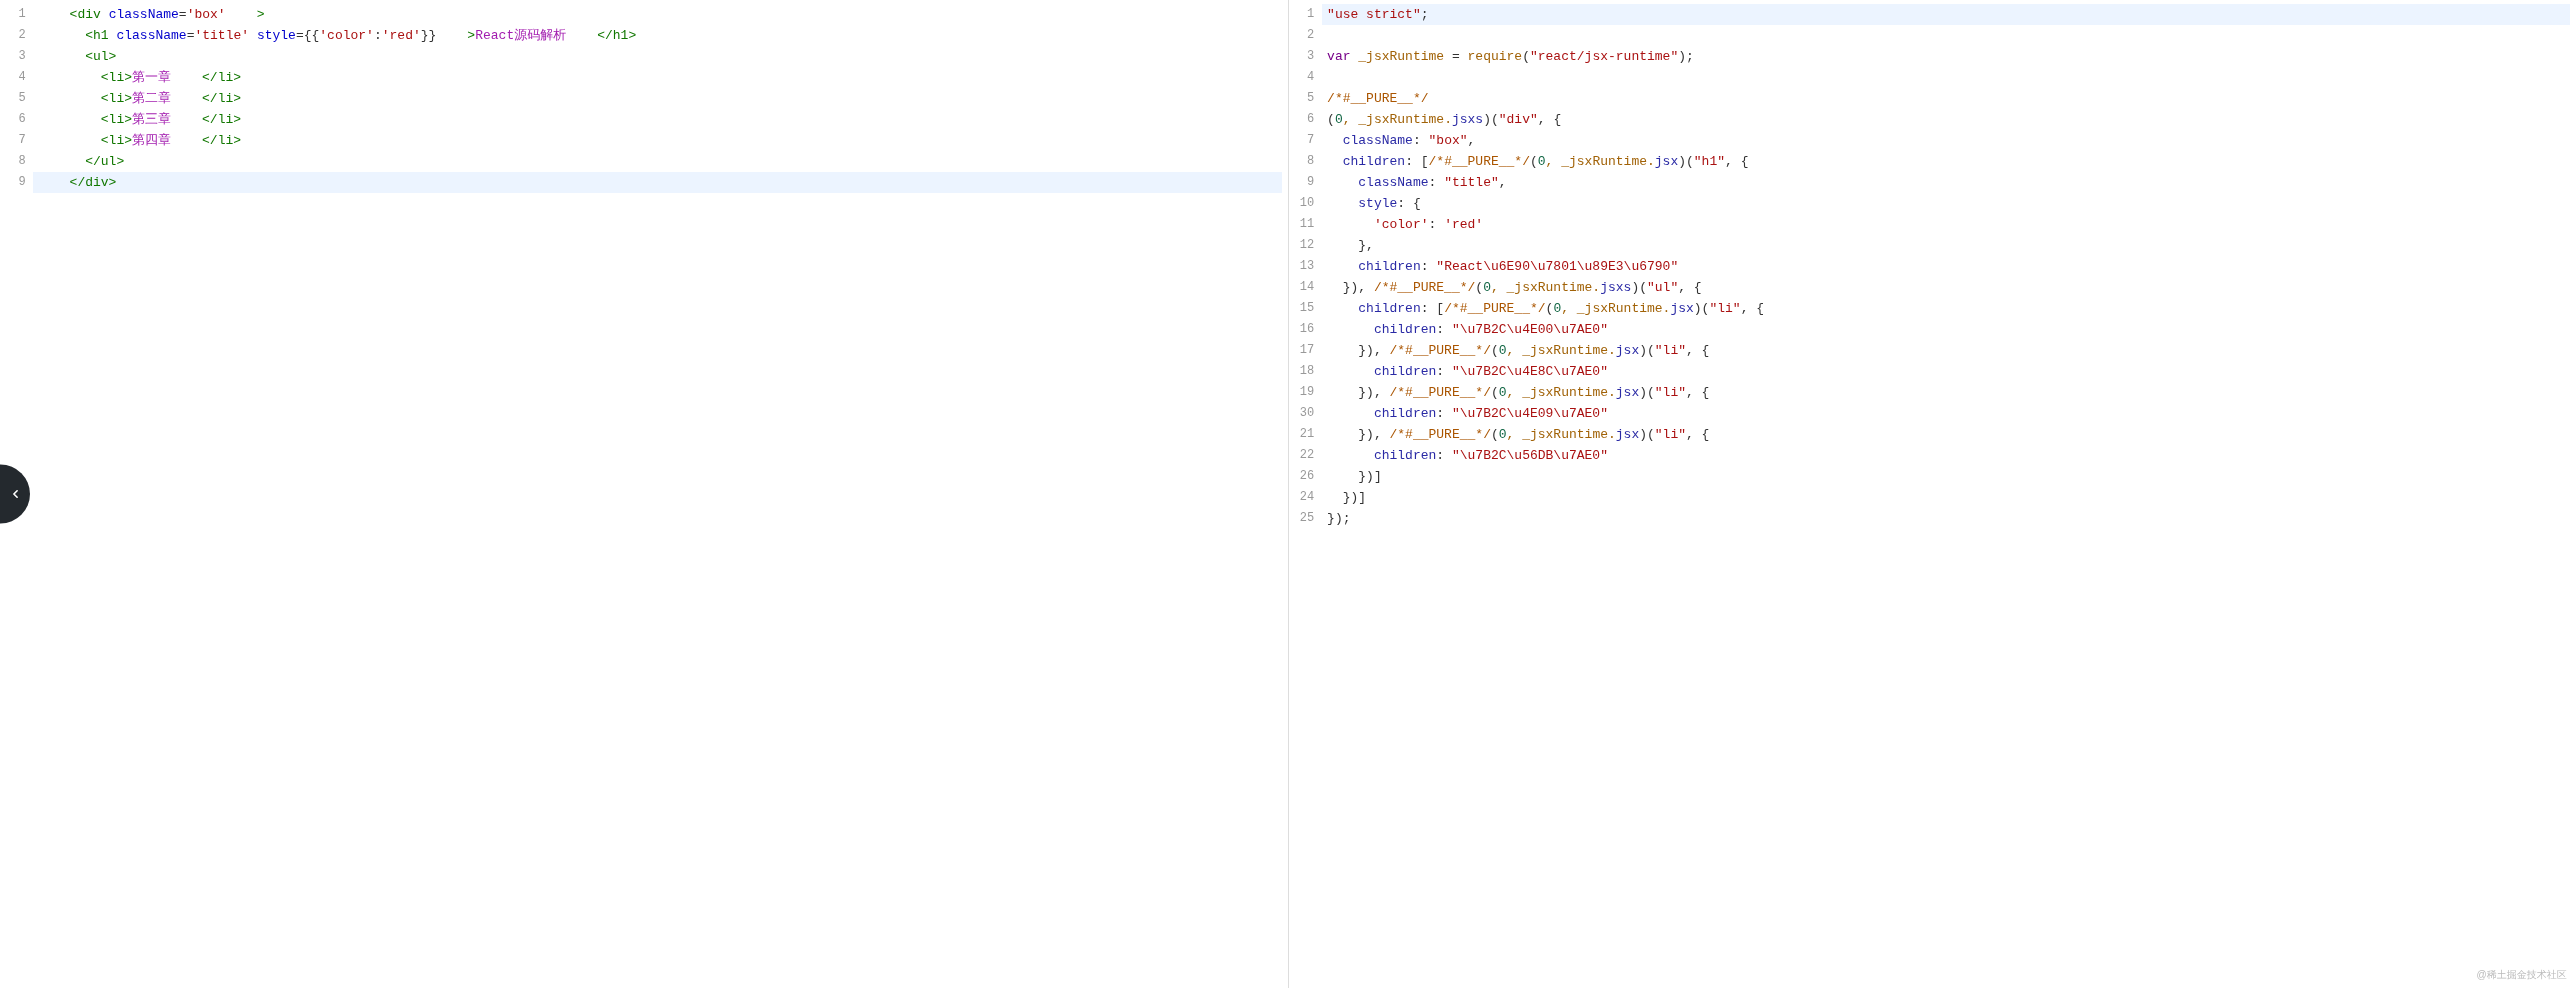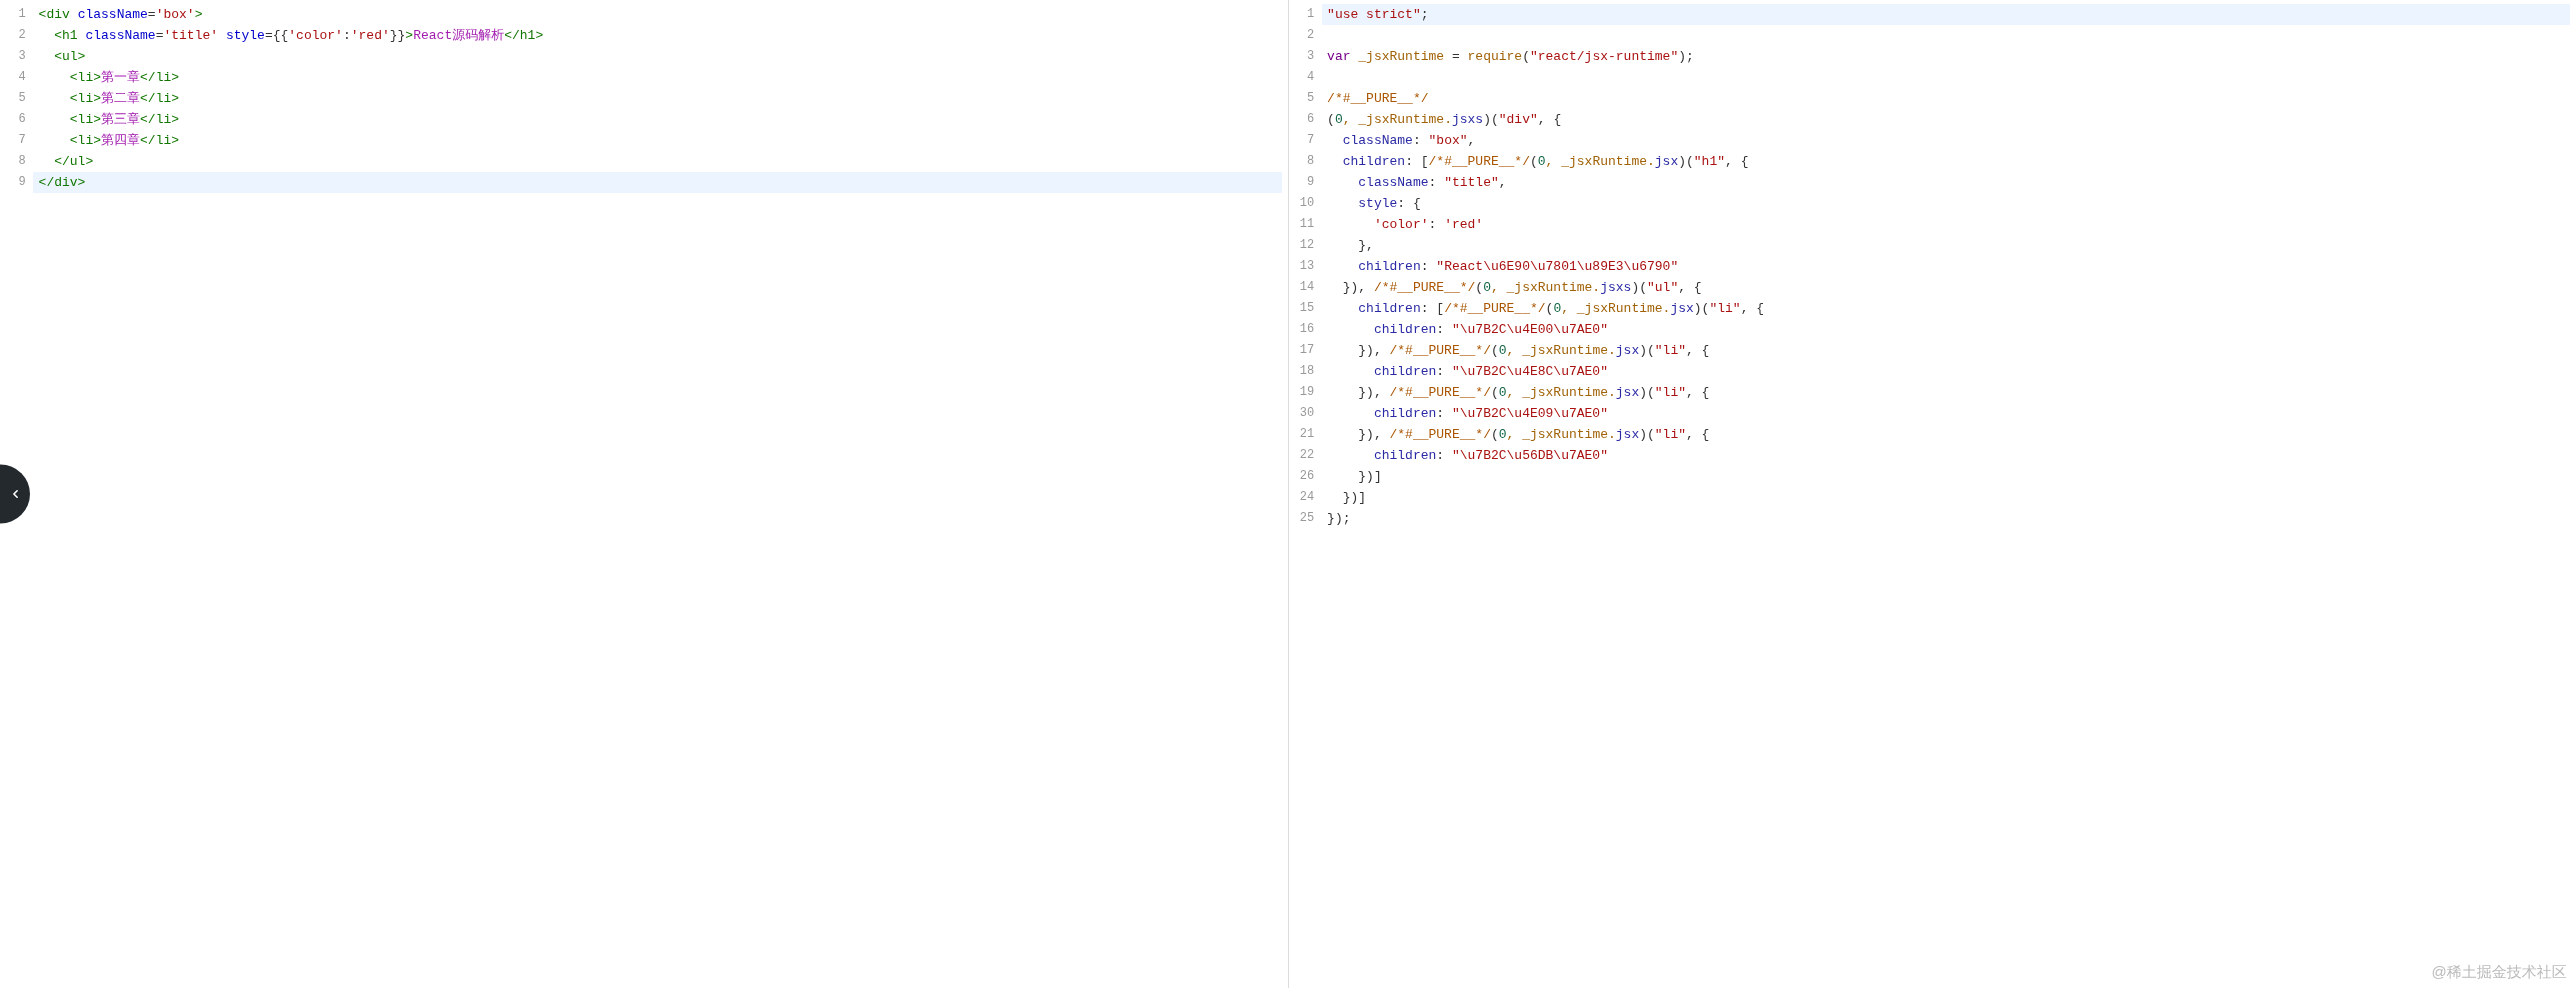--- a/index.html
+++ b/index.html
@@ -32,21 +32,21 @@
 }
 .gutter div { padding-right: 7.4px; }
 .code {
   margin-left: 33px;
   padding: 3.7px 5.6px;
   line-height: 21px;
   white-space: pre;
 }
 .line { min-height: 21px; }
 .line.hl { background: #ecf4ff; margin-left: -39px; padding-left: 39px; }
-.tag { color: #117700; }
+.tag { color: #117700; margin-left: 31px; }
 .attr-name { color: #0000cc; }
 .attr-val { color: #aa1111; }
 .punct { color: #333; }
 .plain { color: #a21caf; }
 .kw { color: #770088; }
 .str { color: #aa1111; }
 .num { color: #116644; }
 .ident { color: #a16207; }
 .prop { color: #2a2aa5; }
 .comment { color: #aa5500; text-align: right; }
@@ -66,21 +66,21 @@
   cursor: pointer;
   z-index: 10;
 }
 .collapse-tab svg { width: 13px; height: 13px; }
 
 .watermark {
   position: fixed;
   right: 9.3px;
   bottom: 5.6px;
   color: #bbb;
-  font-size: 15px;
+  font-size: 10px;
   font-family: -apple-system, sans-serif;
 }
 </style>
 </head>
 <body>
 
 <div class="pane pane-left">
   <div class="gutter" id="gutter-left">
       <div>1</div>
       <div>2</div>

